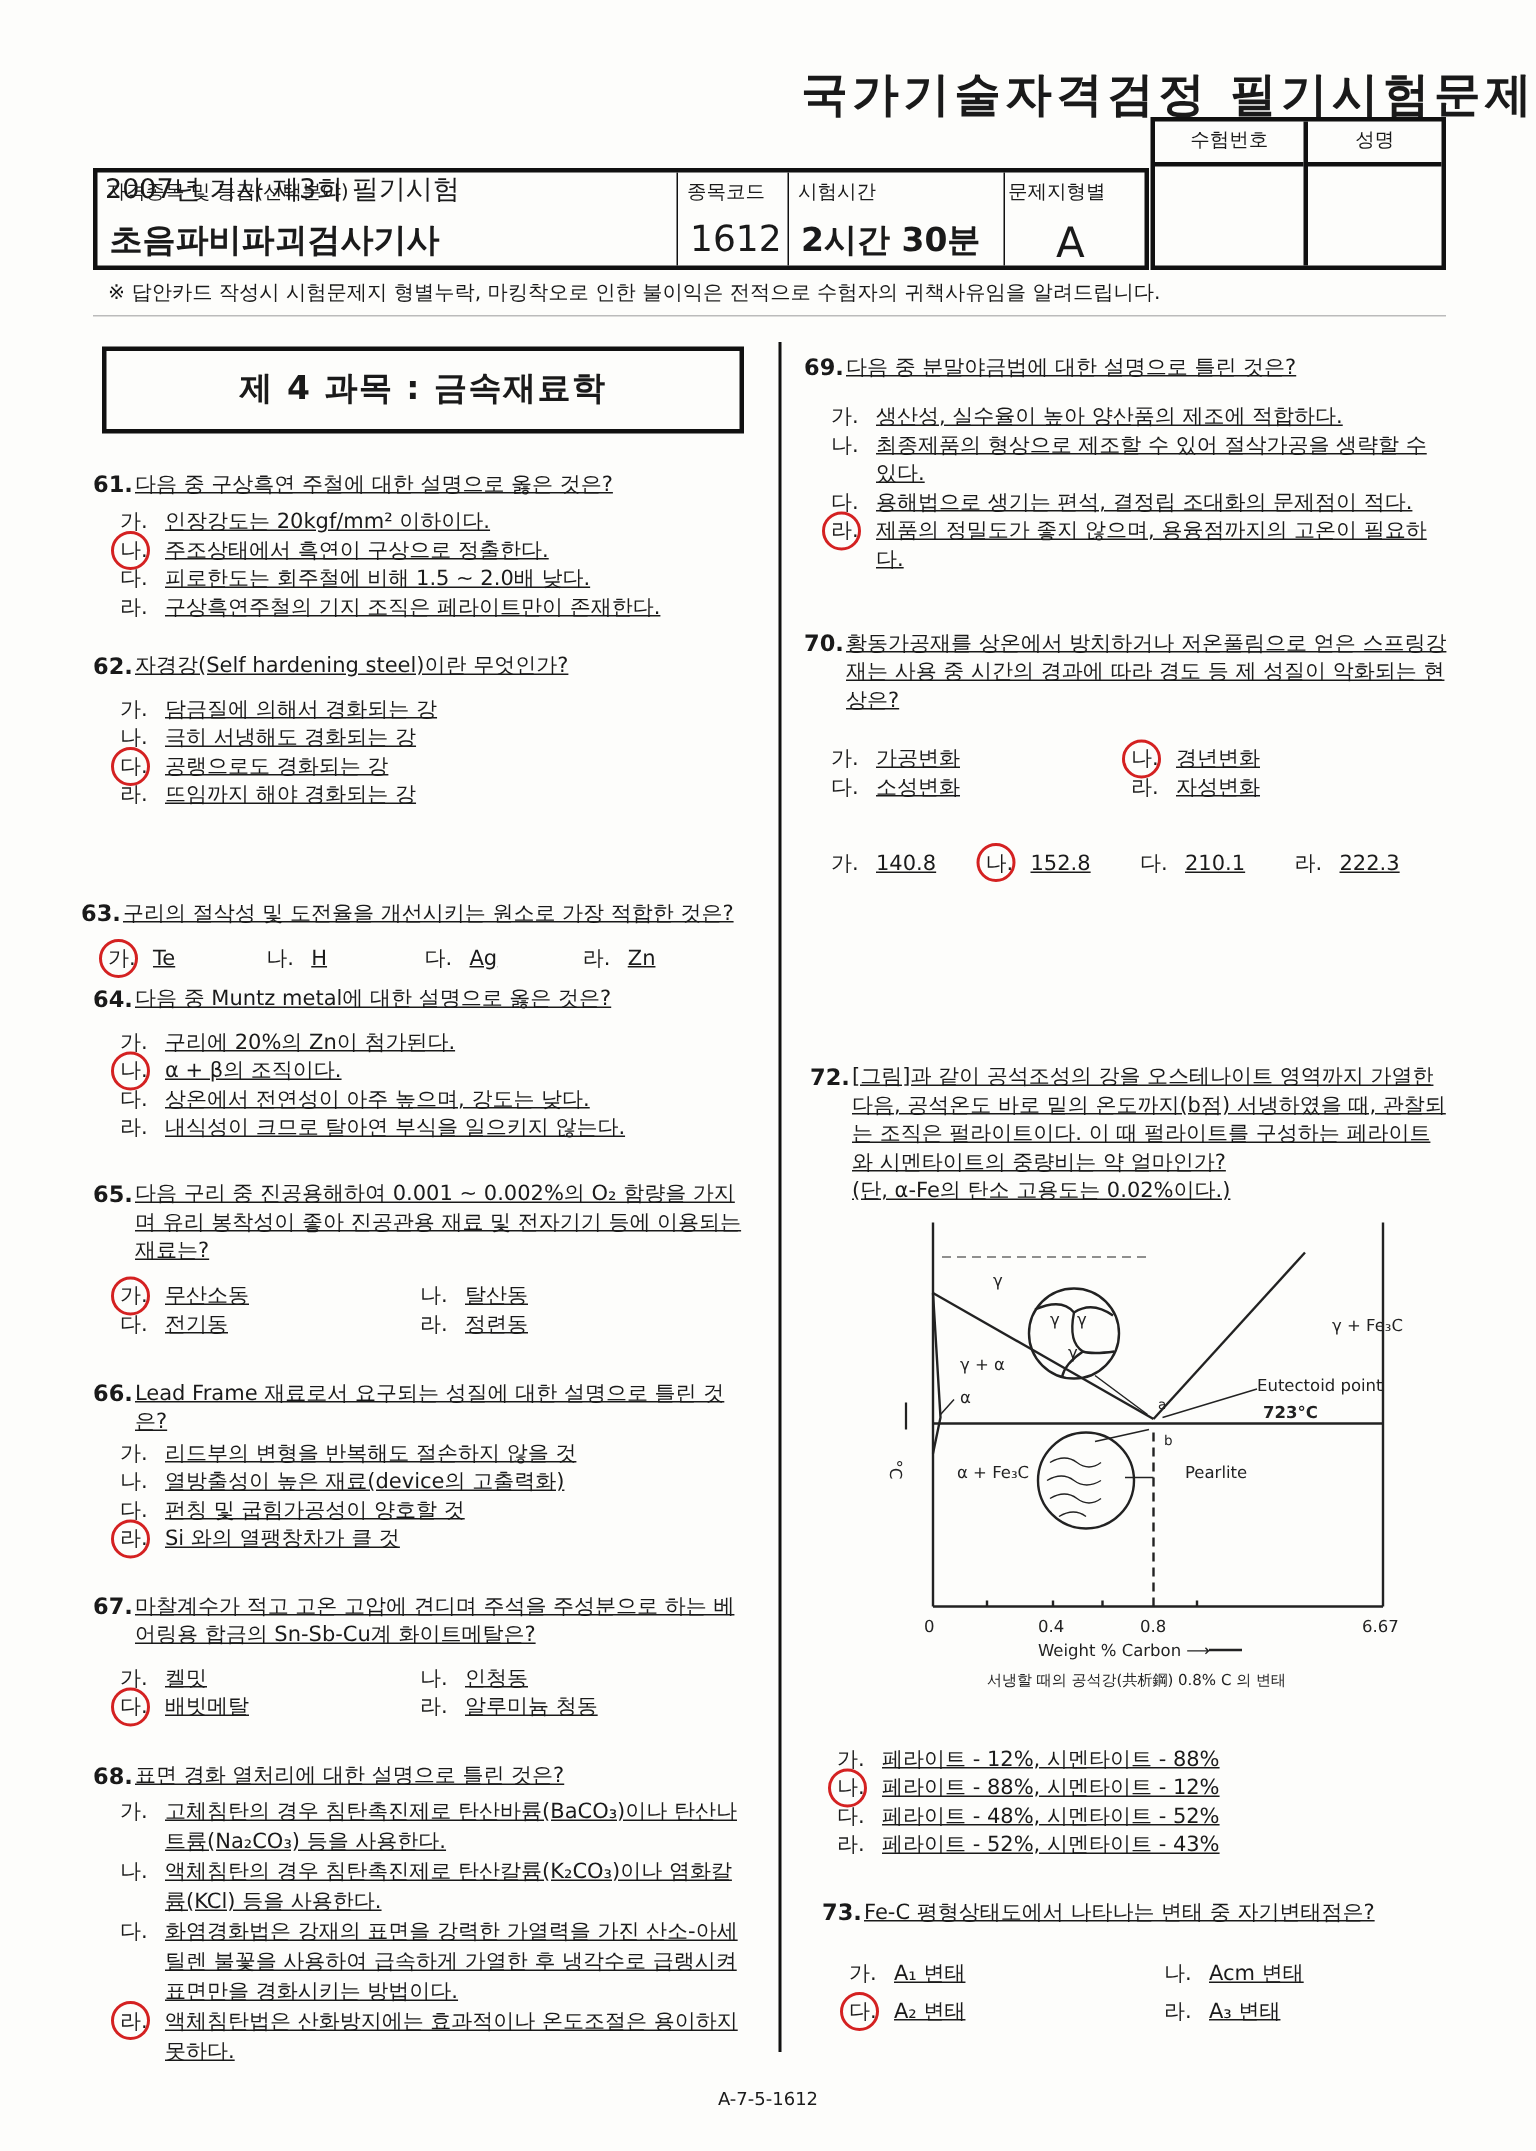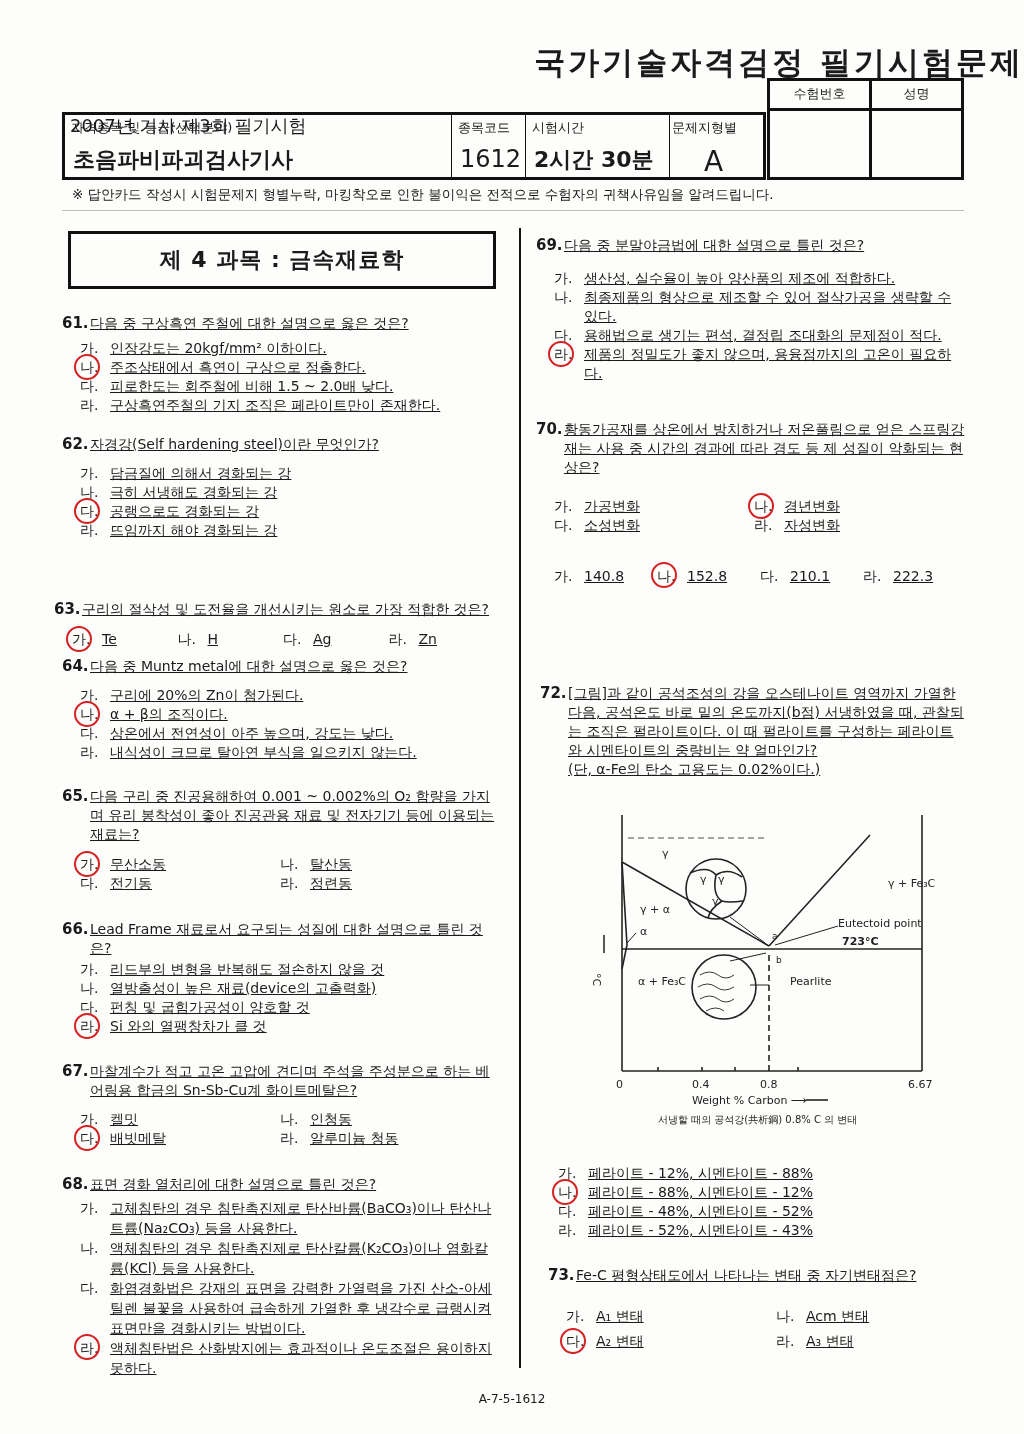--- a/index.html
+++ b/index.html
@@ -180,21 +180,21 @@
 
 <div class="q" style="left:536px;top:550px;width:430px;line-height:20px;">
   <div class="opts grid4" style="margin-top:16px;">
     <div class="opt"><span class="mk">가.</span><span>140.8</span></div>
     <div class="opt"><span class="mk sel">나.</span><span>152.8</span></div>
     <div class="opt"><span class="mk">다.</span><span>210.1</span></div>
     <div class="opt"><span class="mk">라.</span><span>222.3</span></div>
   </div>
 </div>
 
-<div class="q" style="left:540px;top:684px;width:426px;">
+<div class="q" style="left:540px;top:709px;width:426px;">
   <div class="stem"><span class="num">72.</span><span>[그림]과 같이 공석조성의 강을 오스테나이트 영역까지 가열한 다음, 공석온도 바로 밑의 온도까지(b점) 서냉하였을 때, 관찰되는 조직은 펄라이트이다. 이 때 펄라이트를 구성하는 페라이트와 시멘타이트의 중량비는 약 얼마인가?</span></div>
   <div style="padding-left:28px;">(단, α-Fe의 탄소 고용도는 0.02%이다.)</div>
 </div>
 
 <svg class="abs" style="left:560px;top:805px;" width="400" height="330" viewBox="0 0 400 330">
   <g stroke="#222" fill="none" stroke-width="1.6">
     <line x1="62" y1="10" x2="62" y2="266"></line>
     <line x1="362" y1="10" x2="362" y2="266"></line>
     <line x1="62" y1="266" x2="362" y2="266"></line>
     <line x1="62" y1="144" x2="362" y2="144"></line>

